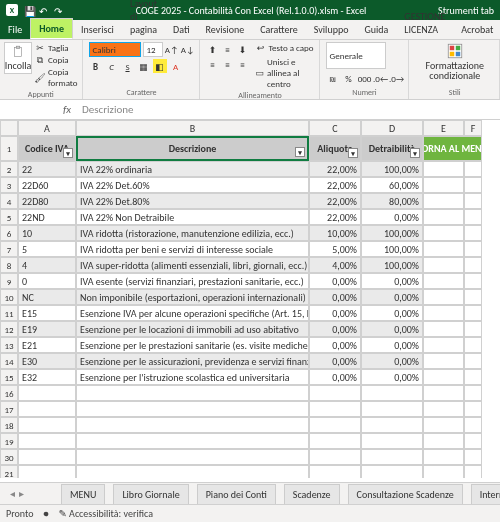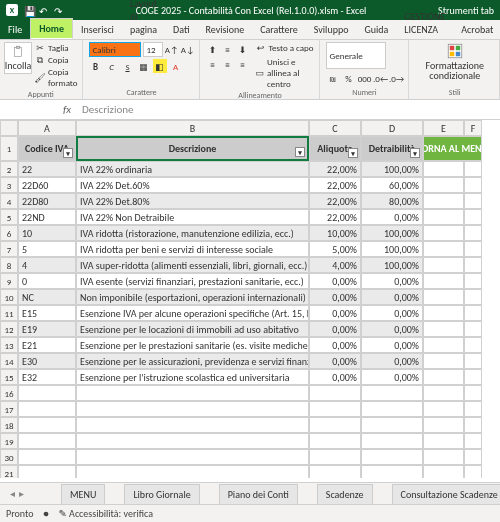--- a/index.html
+++ b/index.html
@@ -364,21 +364,21 @@
       <div class="cell"></div>
       <div class="cell"></div>
     </div>
 </div>
 
 <div class="sheet-tabs">
   <div class="nav">
     <span>◂</span>
     <span>▸</span>
   </div>
-  <div id="stabs" style="display:flex;gap:19px;overflow:hidden;padding-left:29px;">
+  <div id="stabs" style="display:flex;gap:8px;overflow:hidden;padding-left:29px;">
       <div class="stab">MENU</div>
       <div class="stab">Libro Giornale</div>
       <div class="stab">Piano dei Conti</div>
       <div class="stab">Scadenze</div>
       <div class="stab">Consultazione Scadenze</div>
       <div class="stab">Interrogazione Conti</div>
     </div>
 </div>
 
 <div class="status">

